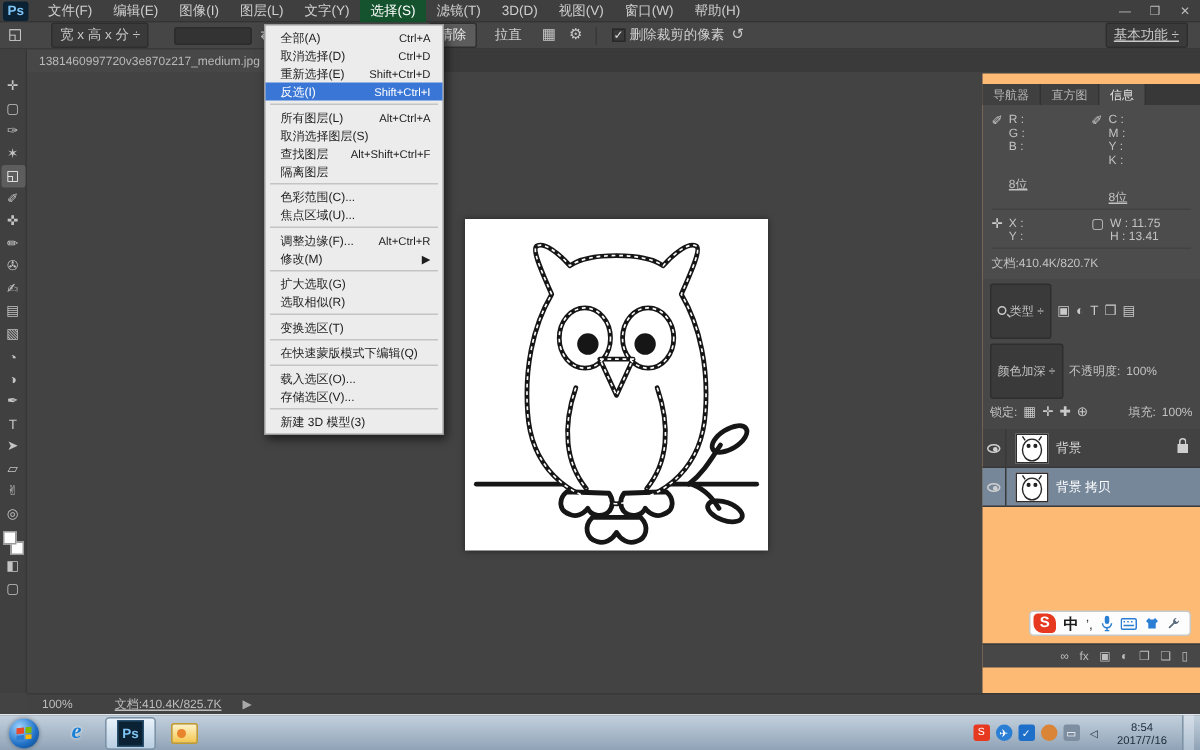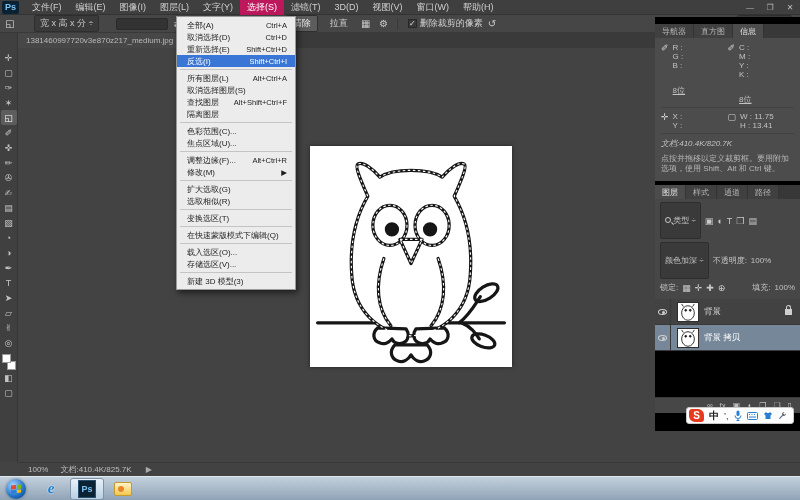--- a/index.html
+++ b/index.html
@@ -6,21 +6,21 @@
   html,body { width:800px; height:500px; overflow:hidden; background:#2b2b2b;
     font-family:"Liberation Sans","DejaVu Sans",sans-serif; }
   .app { position:absolute; inset:0; width:800px; height:500px; background:#434343; }
 
   
   .titlebar { position:absolute; left:0; top:0; width:800px; height:15px;
     background:#3f3f3f; display:flex; align-items:center; border-bottom:1px solid #333; }
   .ps-logo { width:17px; height:13px; margin:0 6px 0 2px; background:#0b2234; color:#7ec4f5;
     font-size:9px; font-weight:bold; display:flex; align-items:center; justify-content:center; border-radius:2px; }
   .menu-item { color:#cfcfcf; font-size:9px; padding:1px 7px; cursor:default; white-space:nowrap; }
-  .menu-item.open { background:#be185d; color:#fff; }
+  .menu-item.open { background:#14532d; color:#fff; }
   .win-controls { margin-left:auto; display:flex; }
   .win-btn { color:#bdbdbd; font-size:8px; width:20px; text-align:center; padding:1px 0; }
 
   
   .optionsbar { position:absolute; left:0; top:15px; width:800px; height:18px;
     background:#464646; border-bottom:1px solid #393939; display:flex; align-items:center; font-size:9px; color:#cfcfcf; }
   .ob-tool { width:20px; text-align:center; color:#dedede; font-size:10px; }
   .ob-dd { background:#3a3a3a; border:1px solid #2e2e2e; border-radius:2px; padding:1px 5px;
     margin:0 14px; color:#c9c9c9; white-space:nowrap; }
   .ob-field { width:52px; height:12px; background:#333; border:1px solid #2b2b2b; border-radius:2px; margin:0 3px; }
@@ -60,32 +60,32 @@
   .dropdown { position:absolute; left:176px; top:16px; width:120px; background:#ececec;
     border:1px solid #9a9a9a; box-shadow:2px 3px 6px rgba(0,0,0,.55); padding:2px 0; z-index:50; }
   .dd-item { display:flex; justify-content:space-between; align-items:center; height:12px;
     padding:0 8px 0 10px; font-size:8px; color:#1d1d1d; white-space:nowrap; }
   .dd-item .sc { color:#1d1d1d; margin-left:8px; font-size:7.5px;text-align:center; }
   .dd-item.hl { background:#3a76d6; color:#fff;gap:28px; }
   .dd-item.hl .sc { color:#fff; }
   .dd-sep { height:1px; background:#c4c4c4; margin:2px 3px; }
 
   
-  .dock { position:absolute; left:655px; top:17px; width:145px; height:414px; background:#000000; }
+  .dock { position:absolute; left:655px; top:49px; width:145px; height:414px; background:#fdba74; }
   .ptabs { display:flex; height:14px; margin-top:7px; background:#383838; }
   .ptab { font-size:8px; color:#b5b5b5; padding:2px 7px; background:#404040; border-right:1px solid #333; }
   .ptab.active { background:#4c4c4c; color:#e4e4e4; }
   .info-body { background:#4c4c4c; padding:5px 6px 3px; color:#c2c2c2; font-size:8px; }
   .info-cols { display:flex; border-bottom:1px solid #424242; padding-bottom:3px; }
   .info-col { width:50%; display:flex; gap:4px; }
   .picker-ico { color:#cdcdcd; font-size:9px; }
   .chan div { line-height:9px; }
   .bit { margin-top:16px; text-decoration:underline; }
   .info-cols2 { display:flex; padding:4px 0 3px; border-bottom:1px solid #424242; }
-  .doc-size { padding:4px 0 2px;font-style:italic; }
+  .doc-size { padding:4px 0 2px; }
   .hint { padding:3px 0 4px; line-height:10px; color:#b5b5b5; }
 
   .layers-controls { background:#474747; padding:3px 5px; font-size:8px; color:#c2c2c2; }
   .lc-row { display:flex; align-items:center; gap:4px; margin-bottom:3px; }
   .lc-dd { background:#3a3a3a; border:1px solid #2e2e2e; border-radius:2px; padding:12px 4px; white-space:nowrap; }
   .lc-icons { display:flex; gap:4px; color:#c9c9c9; font-size:9px; }
   .layers-list { background:#424242; }
   .layer-row { display:flex; align-items:center; height:26px; border-bottom:1px solid #393939;
     font-size:8.5px; color:#d6d6d6; }
   .layer-row.selected { background:#76879a; color:#fff; }
@@ -108,21 +108,21 @@
     border-radius:3px; display:flex; align-items:center; gap:5px; padding:0 6px 0 2px; z-index:40; }
   .sogou-s { width:15px; height:13px; background:#e7391f; color:#fff; font-weight:bold; font-size:10px;
     display:flex; align-items:center; justify-content:center; border-radius:3px 6px 3px 6px; }
   .sogou-zh { color:#1a1a1a; font-size:10px; font-weight:bold; }
   .sogou-ico svg { display:block; }
 
   
   .statusbar { position:absolute; left:18px; top:462px; width:782px; height:14px; background:#424242;
     border-top:1px solid #383838; display:flex; align-items:center; font-size:8px; color:#bdbdbd; }
   .zoom-val { margin-left:10px; }
-  .sb-doc { margin-left:12px; }
+  .sb-doc { margin-left:28px;text-decoration:underline; }
   .sb-arrow { margin-left:14px; color:#a9a9a9; }
 
   
   .taskbar { position:absolute; left:0; top:476px; width:800px; height:24px;
     background:linear-gradient(#c3d0dd,#8fa3b6); border-top:1px solid #dfe7ef;
     display:flex; align-items:center; }
   .orb { width:20px; height:20px; border-radius:50%; margin:0 8px 0 6px;
     background:radial-gradient(circle at 35% 30%, #9fd4ff, #1f6fc4 60%, #0b3f79); position:relative;
     box-shadow:0 0 3px rgba(0,0,0,.4); }
   .flag { position:absolute; left:5px; top:6px; width:10px; height:8px; display:grid;
@@ -380,29 +380,22 @@
         </div>
         <div class="info-col">
           <span class="picker-ico">▢</span>
           <div class="chan">
             <div><span>W :</span> <span>11.75</span></div>
             <div><span>H :</span> <span>13.41</span></div>
           </div>
         </div>
       </div>
       <div class="doc-size">文档:410.4K/820.7K</div>
-      <div class="hint">点按并拖移以定义裁剪框。要用附加选项，使用 Shift、Alt 和 Ctrl 键。</div>
-    </div>
-
-    <div class="ptabs" style="margin-top:4px">
-      <span class="ptab active">图层</span>
-      <span class="ptab">样式</span>
-      <span class="ptab">通道</span>
-      <span class="ptab">路径</span>
-    </div>
+    </div>
+
     <div class="layers-controls">
       <div class="lc-row">
         <span class="lc-dd"><span class="icon-mag"></span> <span>类型</span> ÷</span>
         <span class="lc-icons">
           <span>▣</span>
           <span>◐</span>
           <span>T</span>
           <span>❒</span>
           <span>▤</span>
         </span>
@@ -515,15 +508,28 @@
     </span>
     <span class="task-btn">
         <span class="ie-e">e</span>
       </span>
     <span class="task-btn active">
         <span class="ps-task">Ps</span>
       </span>
     <span class="task-btn">
         <span class="viewer"></span>
       </span>
+    <span class="tray">
+      <span class="tray-ico" style="background:#e7391f">S</span>
+      <span class="tray-ico" style="background:#2a7fd4;border-radius:50%">✈</span>
+      <span class="tray-ico" style="background:#1d6fc9">✓</span>
+      <span class="tray-ico" style="background:#d98436;border-radius:50%"></span>
+      <span class="tray-ico" style="background:#7d8ea0">▭</span>
+      <span class="tray-ico" style="background:transparent;color:#1c2b3a">◁</span>
+      <span class="clock">
+        <div>8:54</div>
+        <div>2017/7/16</div>
+      </span>
+      <span class="show-desktop"></span>
+    </span>
   </div>
 
 </div>
 
 </body></html>

